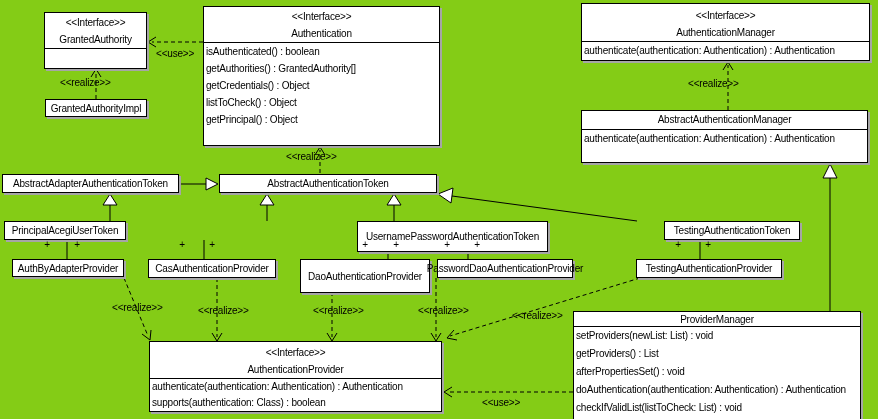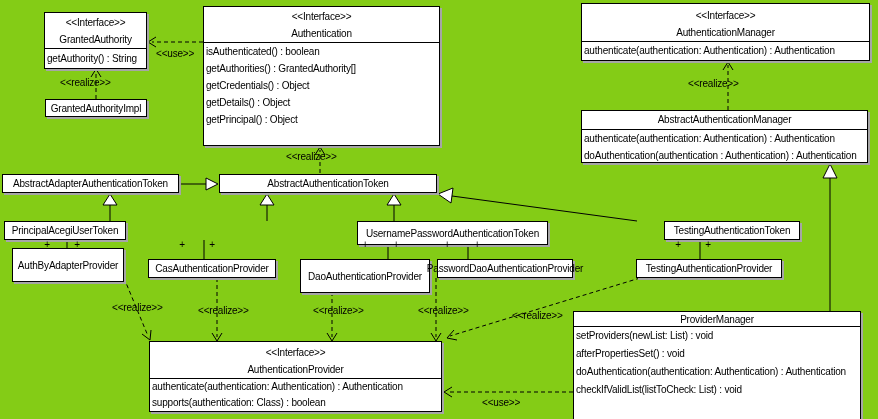--- a/index.html
+++ b/index.html
@@ -79,77 +79,75 @@
       <polyline points="156,37 148,42 156,47"></polyline>
       <polyline points="452,387 444,392 452,397"></polyline>
     </g>
   </svg>
 
   <div class="uml-class" style="left:44px;top:12px;width:103px;height:57px">
     <div class="hdr" style="padding-top:1px">
       <div class="line">&lt;&lt;Interface&gt;&gt;</div>
       <div class="line cname">GrantedAuthority</div>
     </div>
-    <div class="m" style="line-height:19px">getAuthority() : String</div>
   </div>
 
   <div class="uml-class simple" style="left:45px;top:99px;width:102px;height:18px">
     <div class="cname">GrantedAuthorityImpl</div>
   </div>
 
   <div class="uml-class" style="left:203px;top:6px;width:237px;height:140px">
     <div class="hdr" style="padding-top:1px">
       <div class="line">&lt;&lt;Interface&gt;&gt;</div>
       <div class="line cname">Authentication</div>
     </div>
     <div class="m">isAuthenticated() : boolean</div>
     <div class="m">getAuthorities() : GrantedAuthority[]</div>
     <div class="m">getCredentials() : Object</div>
-    <div class="m">getDetails() : Object</div>
+    <div class="m">listToCheck() : Object</div>
     <div class="m">getPrincipal() : Object</div>
   </div>
 
   <div class="uml-class" style="left:581px;top:3px;width:289px;height:58px">
     <div class="hdr" style="padding-top:3px">
       <div class="line">&lt;&lt;Interface&gt;&gt;</div>
       <div class="line cname">AuthenticationManager</div>
     </div>
     <div class="m">authenticate(authentication: Authentication) : Authentication</div>
   </div>
 
   <div class="uml-class" style="left:581px;top:110px;width:287px;height:53px">
     <div class="hdr it" style="line-height:18px">
       <span class="cname">AbstractAuthenticationManager</span>
     </div>
     <div class="m">authenticate(authentication: Authentication) : Authentication</div>
-    <div class="m it">doAuthentication(authentication : Authentication) : Authentication</div>
   </div>
 
   <div class="uml-class simple it" style="left:2px;top:174px;width:177px;height:19px">
     <div class="cname">AbstractAdapterAuthenticationToken</div>
   </div>
 
   <div class="uml-class simple it" style="left:219px;top:174px;width:218px;height:19px">
     <div class="cname">AbstractAuthenticationToken</div>
   </div>
 
   <div class="uml-class simple" style="left:4px;top:221px;width:122px;height:19px">
     <div class="cname">PrincipalAcegiUserToken</div>
   </div>
 
 
-  <div class="uml-class simple" style="left:357px;top:221px;width:191px;height:24px">
+  <div class="uml-class simple" style="left:357px;top:221px;width:191px;height:31px">
     <div class="cname">UsernamePasswordAuthenticationToken</div>
   </div>
 
   <div class="uml-class simple" style="left:664px;top:221px;width:136px;height:19px">
     <div class="cname">TestingAuthenticationToken</div>
   </div>
 
-  <div class="uml-class simple" style="left:12px;top:248px;width:112px;height:34px">
+  <div class="uml-class simple" style="left:12px;top:259px;width:112px;height:18px">
     <div class="cname">AuthByAdapterProvider</div>
   </div>
 
   <div class="uml-class simple" style="left:148px;top:259px;width:128px;height:19px">
     <div class="cname">CasAuthenticationProvider</div>
   </div>
 
   <div class="uml-class simple" style="left:300px;top:259px;width:130px;height:34px">
     <div class="cname">DaoAuthenticationProvider</div>
   </div>
@@ -169,20 +167,21 @@
     </div>
     <div class="m" style="line-height:16px">authenticate(authentication: Authentication) : Authentication</div>
     <div class="m" style="line-height:16px">supports(authentication: Class) : boolean</div>
   </div>
 
   <div class="uml-class" style="left:573px;top:311px;width:288px;height:116px">
     <div class="hdr" style="line-height:13px;padding-top:1px">
       <span class="cname">ProviderManager</span>
     </div>
     <div class="m" style="line-height:18px">setProviders(newList: List) : void</div>
+    <div class="m" style="line-height:18px">getProviders() : List</div>
     <div class="m" style="line-height:18px">afterPropertiesSet() : void</div>
     <div class="m" style="line-height:18px">doAuthentication(authentication: Authentication) : Authentication</div>
     <div class="m" style="line-height:18px">checkIfValidList(listToCheck: List) : void</div>
   </div>
 
   <div class="elabel" style="left:156px;top:48px">&lt;&lt;use&gt;&gt;</div>
   <div class="elabel" style="left:60px;top:77px">&lt;&lt;realize&gt;&gt;</div>
   <div class="elabel" style="left:286px;top:151px">&lt;&lt;realize&gt;&gt;</div>
   <div class="elabel" style="left:688px;top:78px">&lt;&lt;realize&gt;&gt;</div>
   <div class="elabel" style="left:112px;top:302px">&lt;&lt;realize&gt;&gt;</div>

